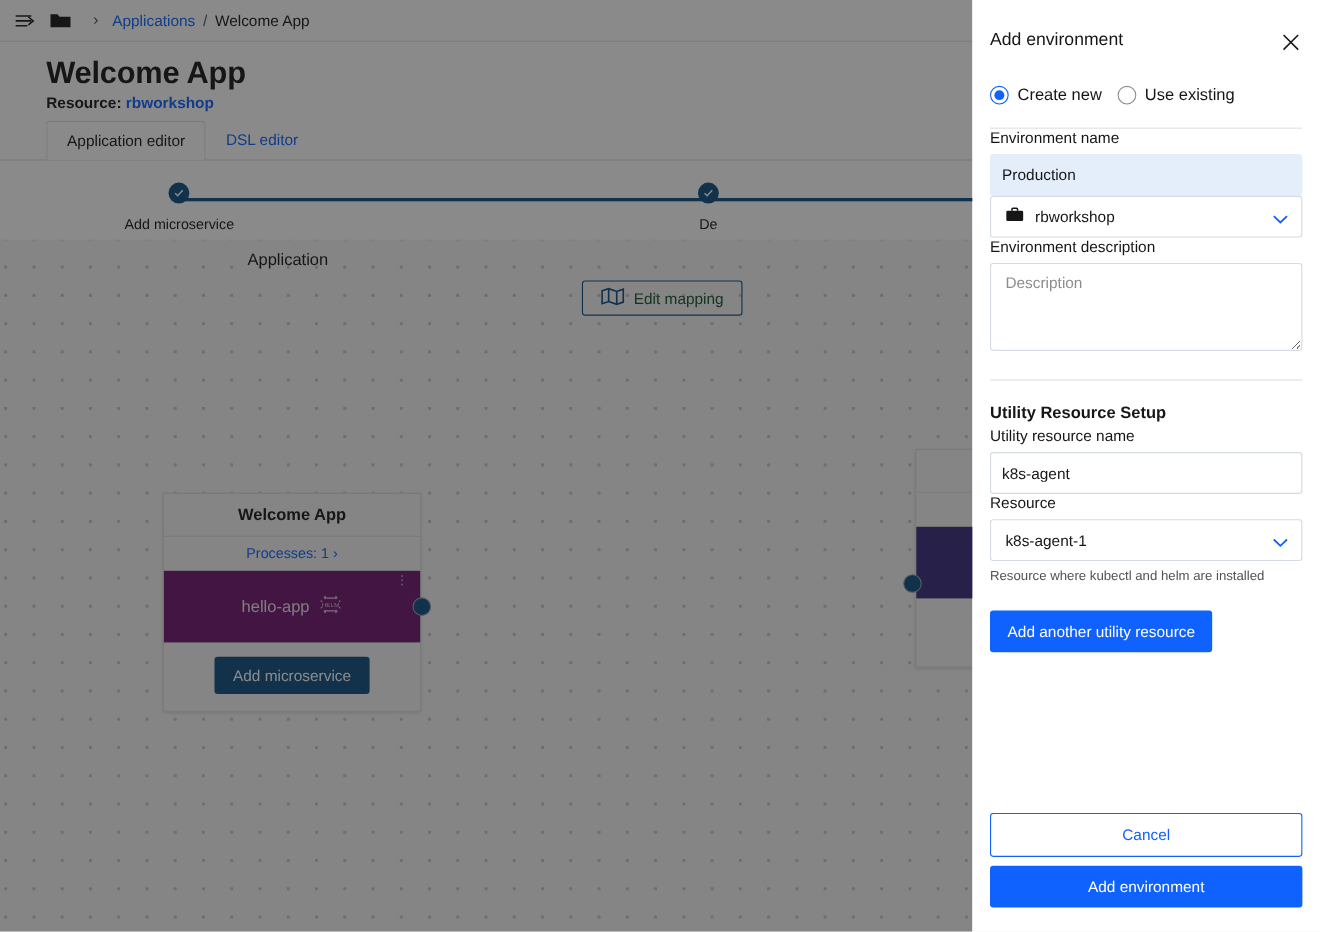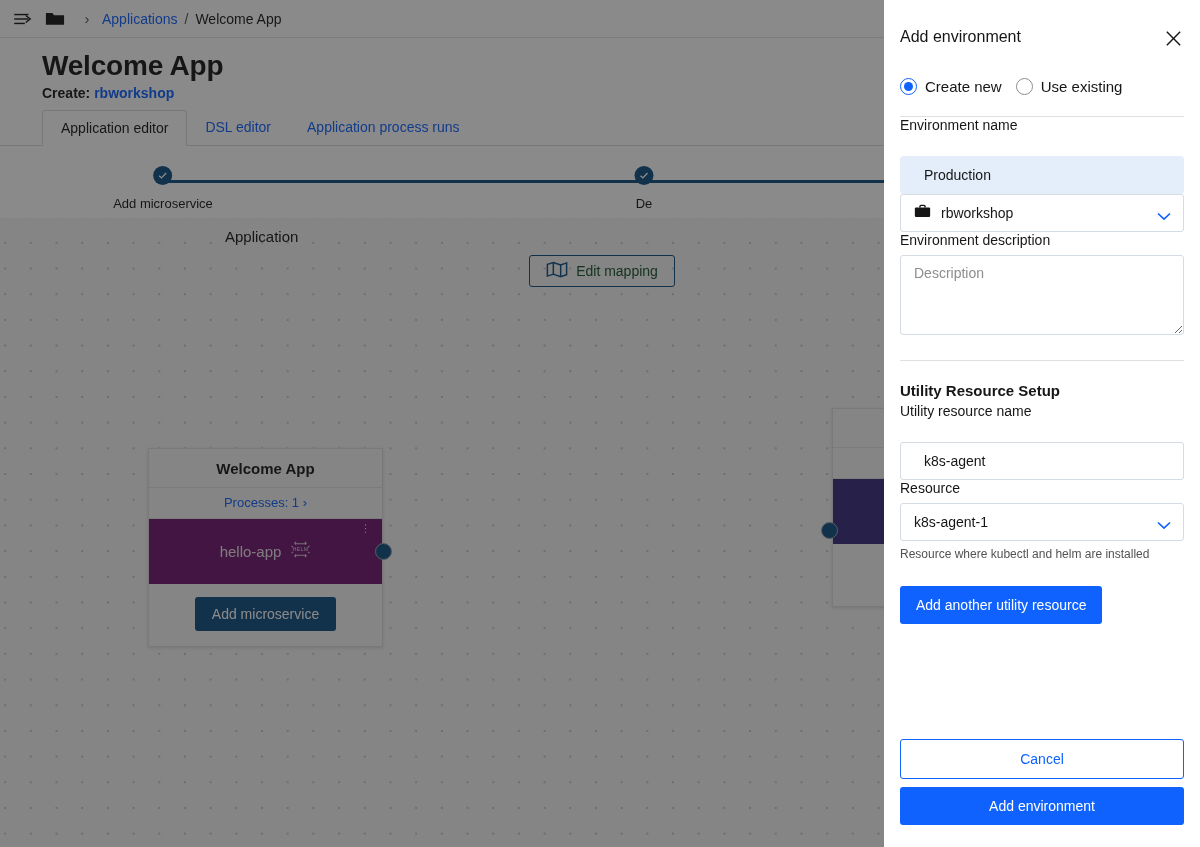--- a/index.html
+++ b/index.html
@@ -167,22 +167,21 @@
   .radio-label { font-size: 15px; color: #161616; }
 
   .divider { height: 1px; background: #e0e0e0; margin: 21px 0 0 0; }
 
   .field-label { font-size: 14px; color: #161616; margin-bottom: 7px; }
   .field-label.strong { font-weight: 700; font-size: 15px; margin-top: 21px; margin-bottom: 4px; }
 
   .text-input {
     width: 100%; height: 38px; border: 1px solid #d4dbe3; border-radius: 3px;
     background: #ffffff; font-size: 14px; font-family: inherit; color: #161616;
-    padding: 0 23px;
-    margin-top: 16px;
+    padding: 0 10px;
   }
   .text-input.filled { background: #e4eefb; border-color: #e4eefb; }
   .text-input::placeholder { color: #8d8d8d; }
 
   .select-wrap { position: relative; }
   .select-box {
     width: 100%; height: 38px; border: 1px solid #d4dbe3; border-radius: 3px;
     background: #ffffff; display: flex; align-items: center; gap: 10px;
     padding: 0 13px; cursor: pointer;
   }
@@ -238,29 +237,28 @@
       </span>
       <span class="chev-sep">›</span>
       <span class="crumb-link">Applications</span>
       <span class="crumb-slash">/</span>
       <span class="crumb-cur">Welcome App</span>
     </div>
 
     <div class="page-head">
       <div class="page-title">Welcome App</div>
       <div class="page-sub">
-        <span>Create:</span>
+        <span>Resource:</span>
         <a href="#">rbworkshop</a>
       </div>
     </div>
 
     <div class="tabs">
       <div class="tab active">Application editor</div>
       <div class="tab">DSL editor</div>
-      <div class="tab">Application process runs</div>
     </div>
 
     <div class="stepper">
       <div class="step-line"></div>
 
       <div class="step" style="left:163px">
         <span class="step-dot">
           <svg viewBox="0 0 12 12">
               <polyline points="2.2,6.2 4.8,8.6 9.8,3.3" fill="none" stroke="#ffffff" stroke-width="1.5"></polyline>
             </svg>

